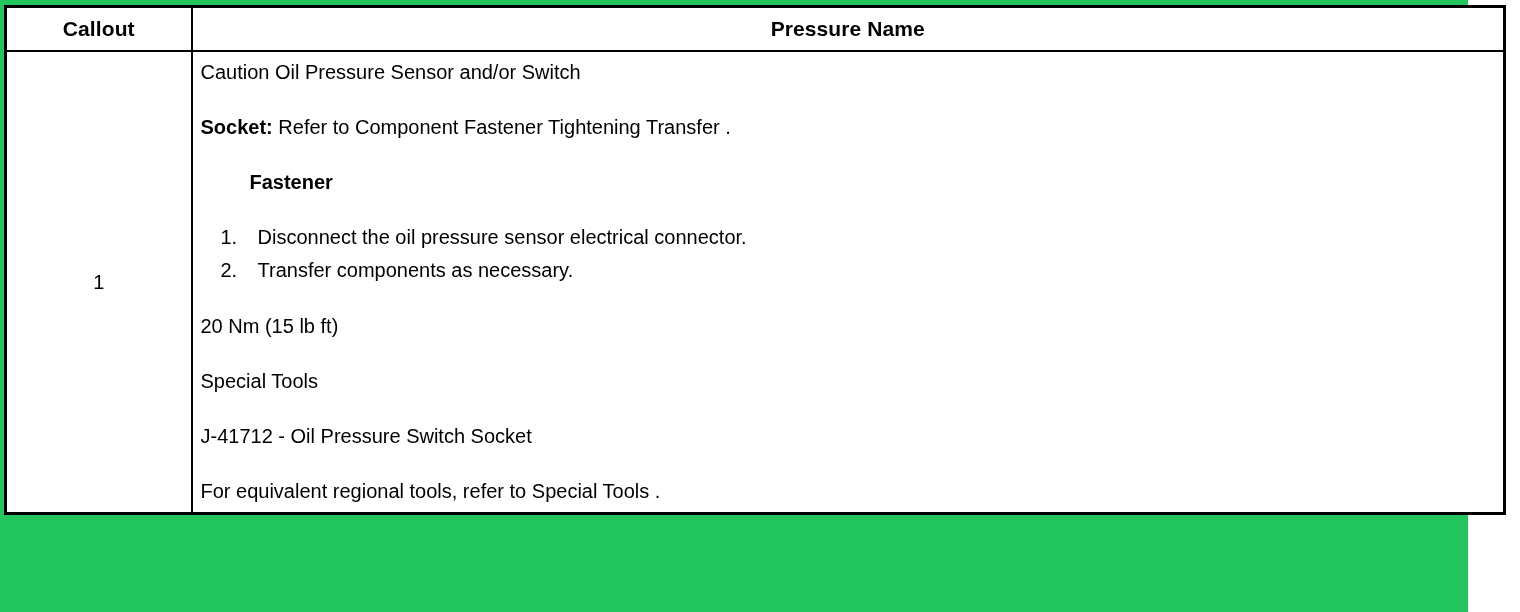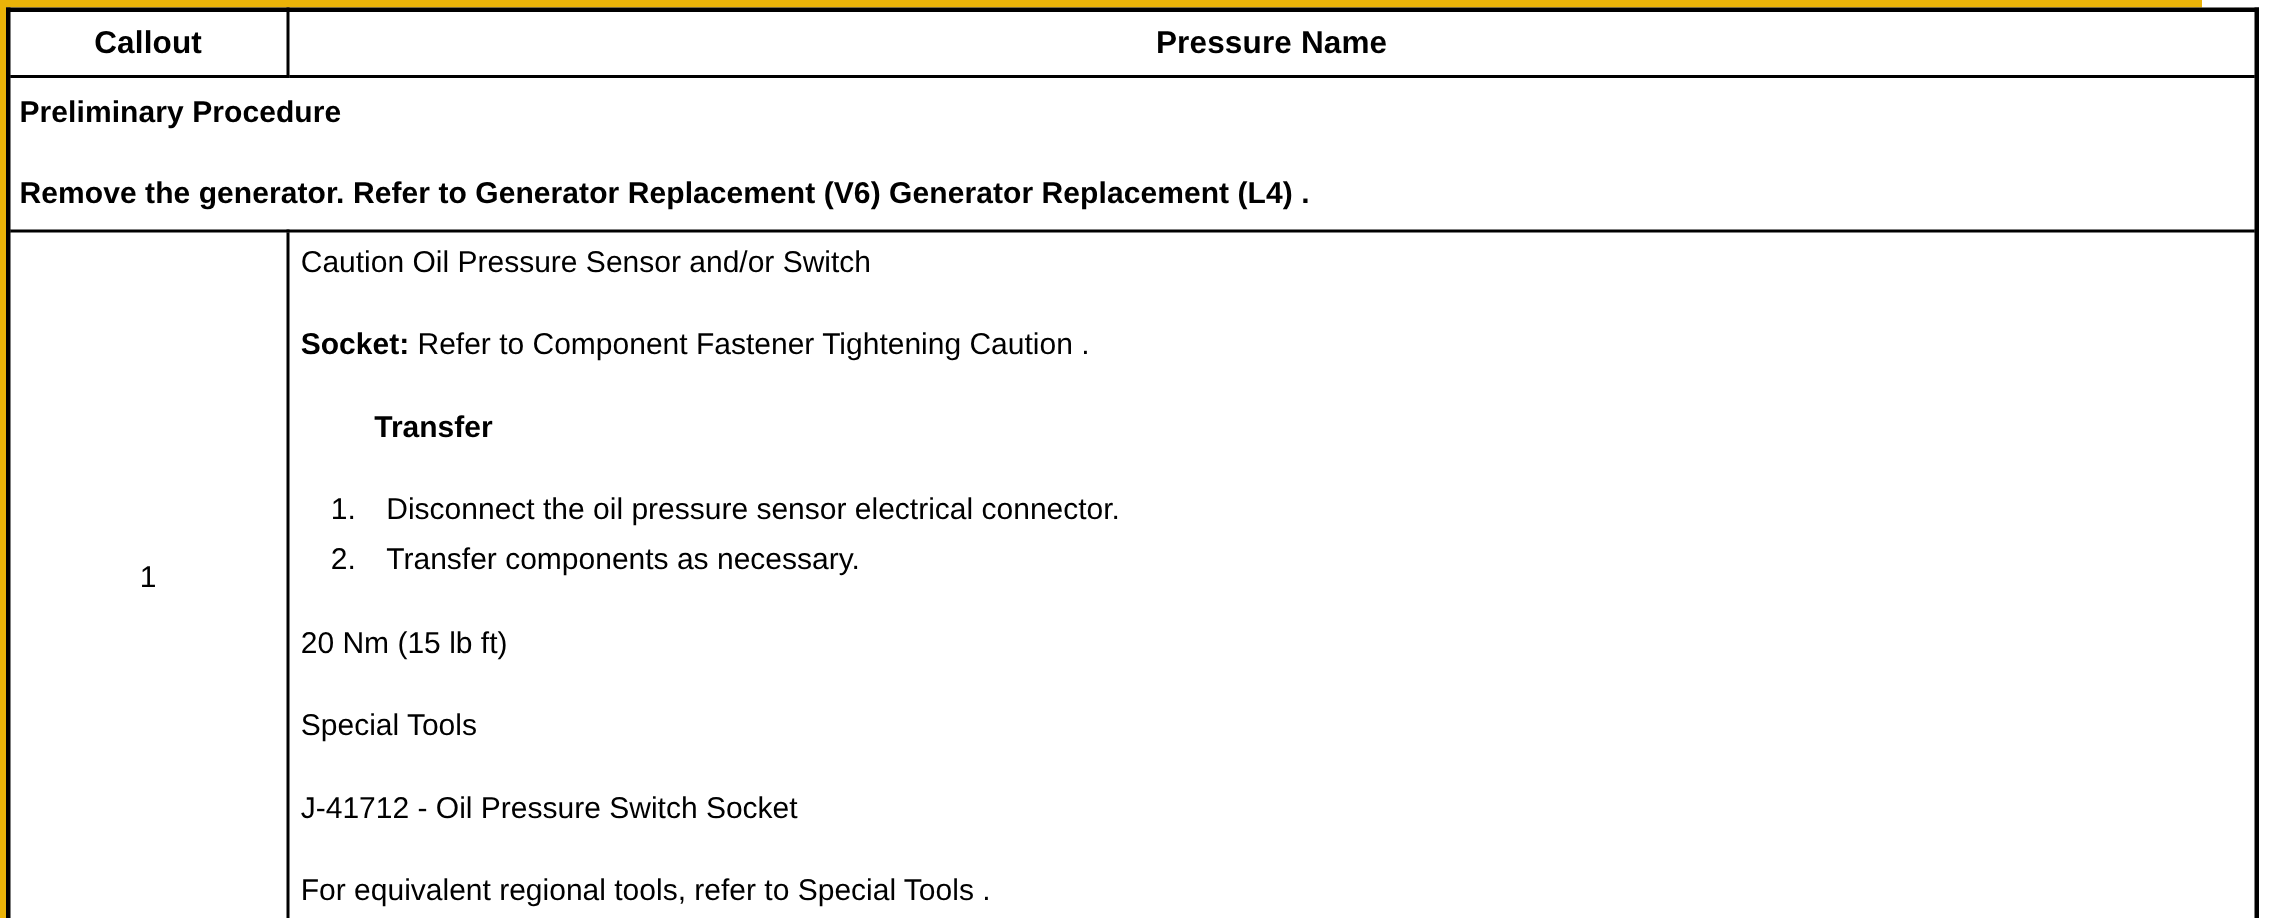--- a/index.html
+++ b/index.html
@@ -12,21 +12,21 @@
     height: 612px;
     overflow: hidden;
     font-family: "Liberation Sans", sans-serif;
     color: #000000;
   }
 
   .page {
     position: relative;
     width: 1468px;
     height: 612px;
-    background: #eab308;
+    background: #22c55e;
   }
 
   
   .service-table {
     position: absolute;
     left: 4px;
     top: 5px;
     width: 1502px;
     border-collapse: collapse;
     table-layout: fixed;
@@ -149,40 +149,33 @@
     </colgroup>
 
     <thead>
       <tr class="header-row">
         <th class="header-cell-callout">Callout</th>
         <th class="header-cell-name">Pressure Name</th>
       </tr>
     </thead>
 
     <tbody>
-      <tr class="prelim-row">
-        <td colspan="2">
-          <div class="prelim-line">Preliminary Procedure</div>
-          <div class="prelim-gap"></div>
-          <div class="prelim-line">Remove the generator. Refer to Generator Replacement (V6) Generator Replacement (L4) .</div>
-        </td>
-      </tr>
 
       <tr class="content-row">
         <td class="callout-cell">1</td>
         <td class="detail-cell">
           <div class="detail-block">
 
             <p class="para">Caution Oil Pressure Sensor and/or Switch</p>
 
             <p class="para">
-              <span class="lead">Socket:</span><span>&nbsp;</span><span>Refer to Component Fastener Tightening Caution .</span>
+              <span class="lead">Socket:</span><span>&nbsp;</span><span>Refer to Component Fastener Tightening Transfer .</span>
             </p>
 
-            <p class="sub-heading">Transfer</p>
+            <p class="sub-heading">Fastener</p>
 
             <ol class="step-list">
               <li>
                 <span class="num">1.</span><span>Disconnect the oil pressure sensor electrical connector.</span>
               </li>
               <li>
                 <span class="num">2.</span><span>Transfer components as necessary.</span>
               </li>
             </ol>
 

